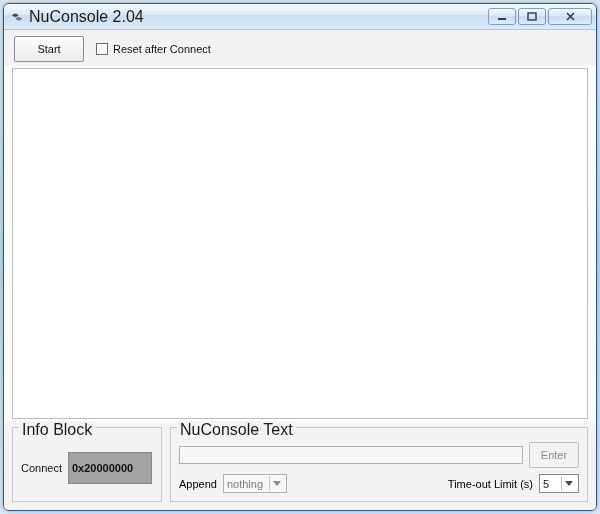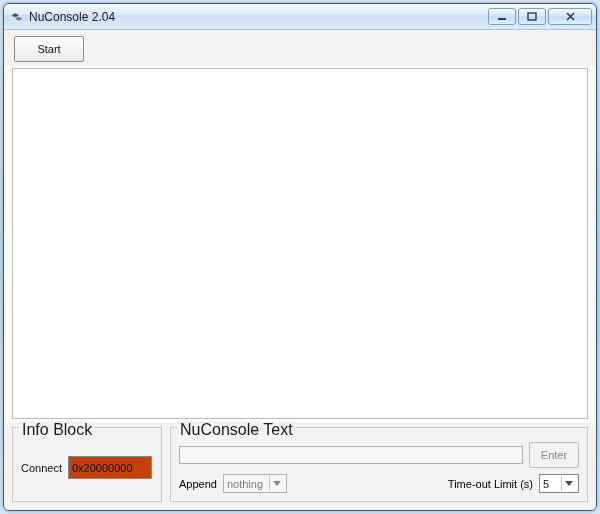--- a/index.html
+++ b/index.html
@@ -34,21 +34,21 @@
   }
   .titlebar .app-icon {
     width: 14px; height: 14px;
     margin-right: 5px;
     display: inline-flex;
     align-items: center; justify-content: center;
   }
   .titlebar .app-icon svg { width: 14px; height: 14px; }
   .titlebar .title {
     color: #1a1a1a;
-    font-size: 12px;
+    font-size: 16px;
     flex: 0 0 auto;
   }
   .titlebar .spacer { flex: 1 1 auto; }
   .win-btns { display: flex; gap: 2px; }
   .win-btn {
     width: 28px; height: 17px;
     border: 1px solid #7a9ec4;
     border-radius: 3px;
     background: linear-gradient(180deg, #f3f9ff 0%, #d3e5f5 48%, #c3daf0 52%, #e3f0fb 100%);
     display: flex; align-items: center; justify-content: center;
@@ -126,27 +126,28 @@
     background: #f3f3f3;
     color: #1a1a1a;
     font-size: 16px;
   }
   .gb-info {
     width: 150px;
     display: flex; align-items: center; gap: 6px;
   }
   .gb-info .lbl { color: #111; }
   .text-input {
-    height: 23px;
+    height: 32px;
     border: 1px solid #888;
-    background: #c2410c;
+    background: #a3a3a3;
     padding: 0 3px;
     font-size: 11px;
     color: #111;
     font-family: inherit;
+    font-weight: bold;
   }
   .gb-info .text-input { width: 84px; }
 
   .gb-transmit {
     flex: 1 1 auto;
     display: flex;
     flex-direction: column;
     gap: 6px;
   }
   .row { display: flex; align-items: center; gap: 6px; }
@@ -211,20 +212,24 @@
         <svg width="11" height="9">
           <line x1="2" y1="1" x2="9" y2="8" stroke="#2e3c4b" stroke-width="1.6"></line>
           <line x1="9" y1="1" x2="2" y2="8" stroke="#2e3c4b" stroke-width="1.6"></line>
         </svg>
       </div>
     </div>
   </div>
 
   <div class="toolbar">
     <div class="btn">Start</div>
+    <div class="checkbox-wrap">
+      <span class="checkbox"></span>
+      <span>Reset after Connect</span>
+    </div>
   </div>
 
   <div class="console-area"></div>
 
   <div class="bottom-panel">
 
     <div class="groupbox gb-info">
       <span class="legend">Info Block</span>
       <span class="lbl">Connect</span>
       <input class="text-input" value="0x20000000" style="">

